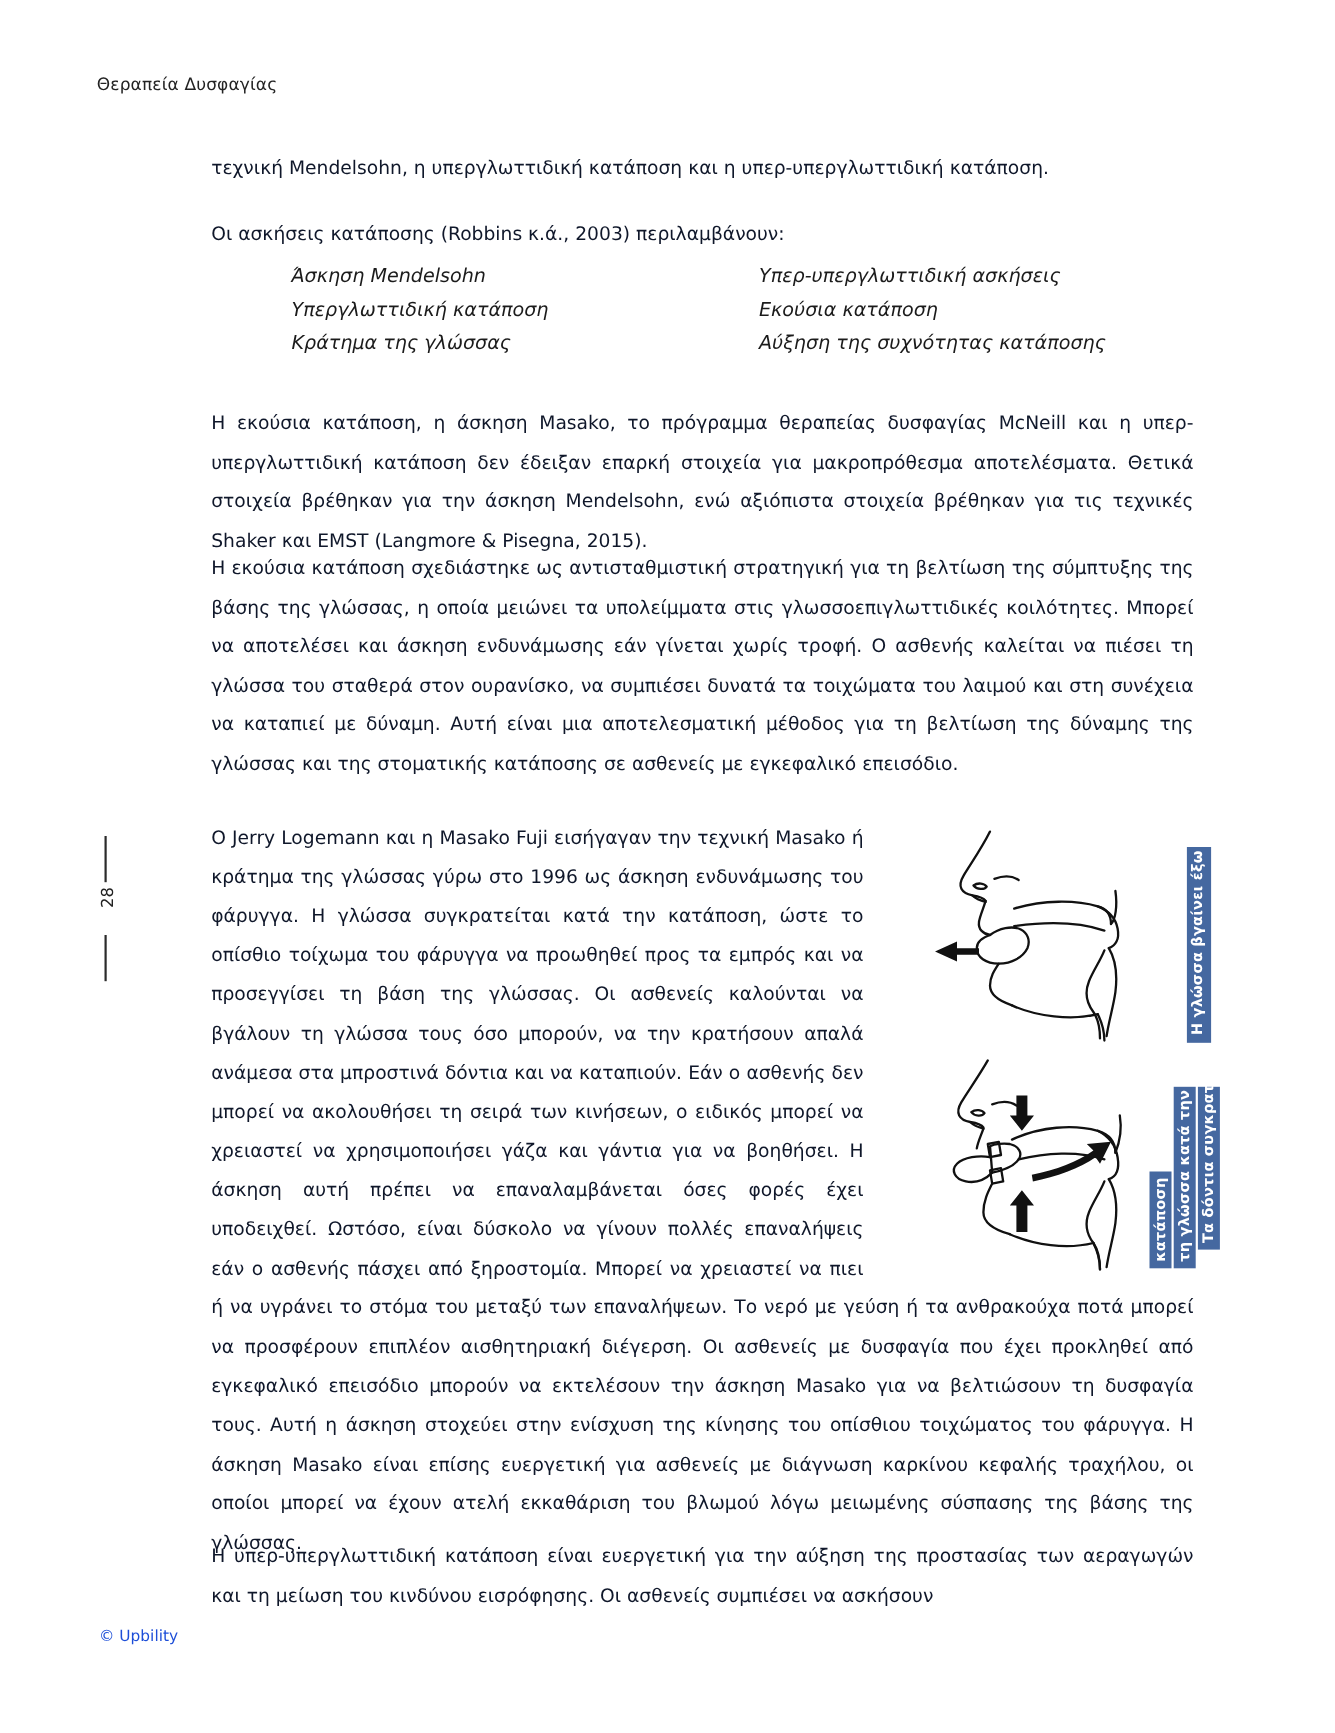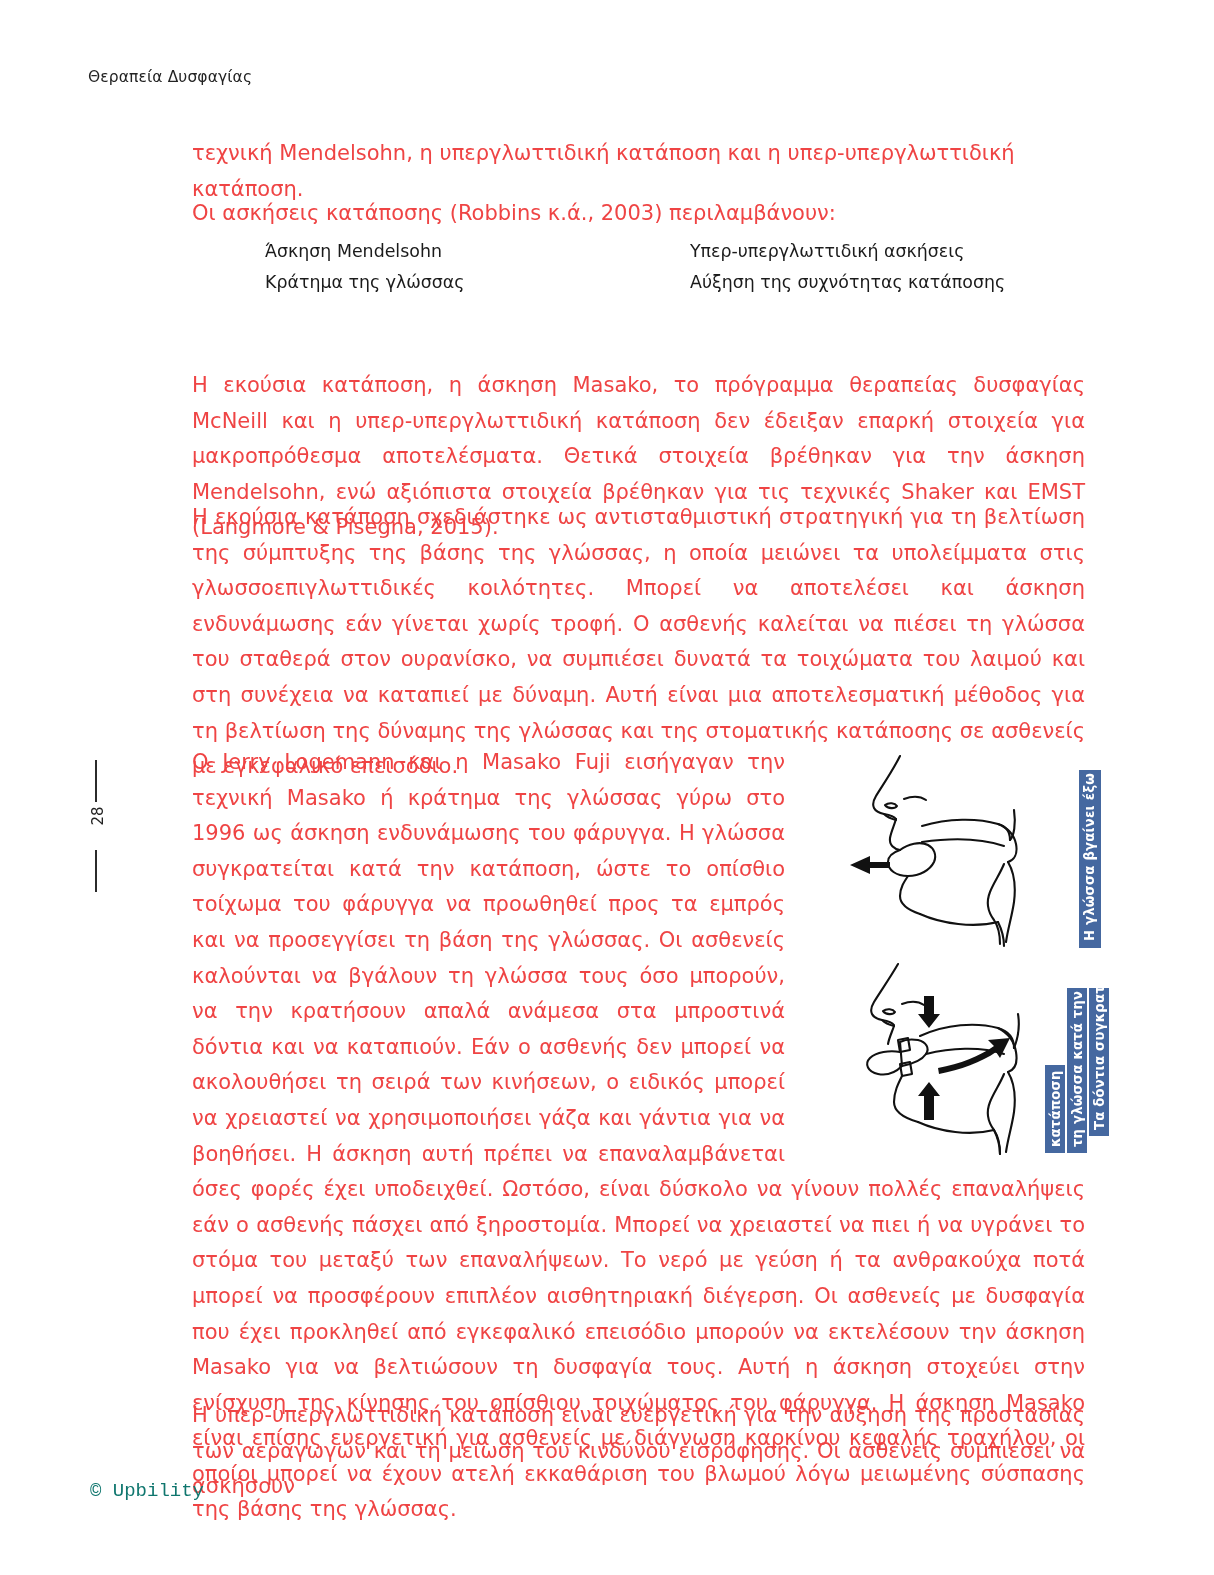--- a/index.html
+++ b/index.html
@@ -53,35 +53,36 @@
     font-size: 15px;
     color: #222;
     transform: rotate(-90deg);
   }
 
   
   .col {
     position: absolute;
     left: 192px;
     width: 893px;
-    font-size: 21px;
+    font-size: 17px;
     line-height: 35.6px;
-    color: #ef4444;
+    color: #0f172a;
   }
   .just { text-align: justify; text-justify: inter-word; }
   .flow { text-align: left; }
 
   
   .exercise-list {
     position: absolute;
     left: 265px;
     top: 236px;
     width: 820px;
     font-size: 17.4px;
     line-height: 30.5px;
+    font-style: italic;
   }
   .exercise-list .row {
     display: flex;
   }
   .exercise-list .c1 { width: 425px; }
   .exercise-list .c2 { flex: 1; }
 
   
   .figure-wrap {
     position: absolute;
@@ -145,23 +146,22 @@
   }
   .label-lines .ln.l1 { height: 148px; align-self: flex-start; }
   .label-lines .ln.l2 { height: 165px; align-self: flex-start; }
   .label-lines .ln.l3 { height: 88px;  align-self: flex-end; }
 
   
   .footer {
     position: absolute;
     left: 90px;
     top: 1480px;
-    font-size: 19px;
-    color: #0f766e;
-    font-family: Liberation Mono, monospace;
+    font-size: 14px;
+    color: #1d4ed8;
   }
 </style>
 </head>
 <body>
 
 <div class="page">
 
   <div class="running-head">Θεραπεία Δυσφαγίας</div>
 
   <div class="page-marker">
@@ -173,20 +173,24 @@
   <div class="col flow" style="top:136px;">τεχνική Mendelsohn, η υπεργλωττιδική κατάποση και η υπερ-υπεργλωττιδική κατάποση.</div>
 
   <div class="col flow" style="top:196px;">Οι ασκήσεις κατάποσης (Robbins κ.ά., 2003) περιλαμβάνουν:</div>
 
   <div class="exercise-list">
     <div class="row">
       <div class="c1">Άσκηση Mendelsohn</div>
       <div class="c2">Υπερ-υπεργλωττιδική ασκήσεις</div>
     </div>
     <div class="row">
+      <div class="c1">Υπεργλωττιδική κατάποση</div>
+      <div class="c2">Εκούσια κατάποση</div>
+    </div>
+    <div class="row">
       <div class="c1">Κράτημα της γλώσσας</div>
       <div class="c2">Αύξηση της συχνότητας κατάποσης</div>
     </div>
   </div>
 
   <div class="col just" style="top:358px;margin-top:10px;">Η εκούσια κατάποση, η άσκηση Masako, το πρόγραμμα θεραπείας δυσφαγίας McNeill και η υπερ-υπεργλωττιδική κατάποση δεν έδειξαν επαρκή στοιχεία για μακροπρόθεσμα αποτελέσματα. Θετικά στοιχεία βρέθηκαν για την άσκηση Mendelsohn, ενώ αξιόπιστα στοιχεία βρέθηκαν για τις τεχνικές Shaker και EMST (Langmore &amp; Pisegna, 2015).</div>
 
   <div class="col just" style="top:500px;">Η εκούσια κατάποση σχεδιάστηκε ως αντισταθμιστική στρατηγική για τη βελτίωση της σύμπτυξης της βάσης της γλώσσας, η οποία μειώνει τα υπολείμματα στις γλωσσοεπιγλωττιδικές κοιλότητες. Μπορεί να αποτελέσει και άσκηση ενδυνάμωσης εάν γίνεται χωρίς τροφή. Ο ασθενής καλείται να πιέσει τη γλώσσα του σταθερά στον ουρανίσκο, να συμπιέσει δυνατά τα τοιχώματα του λαιμού και στη συνέχεια να καταπιεί με δύναμη. Αυτή είναι μια αποτελεσματική μέθοδος για τη βελτίωση της δύναμης της γλώσσας και της στοματικής κατάποσης σε ασθενείς με εγκεφαλικό επεισόδιο.</div>
 
   <div class="col just" style="top:745px; width:893px;">

